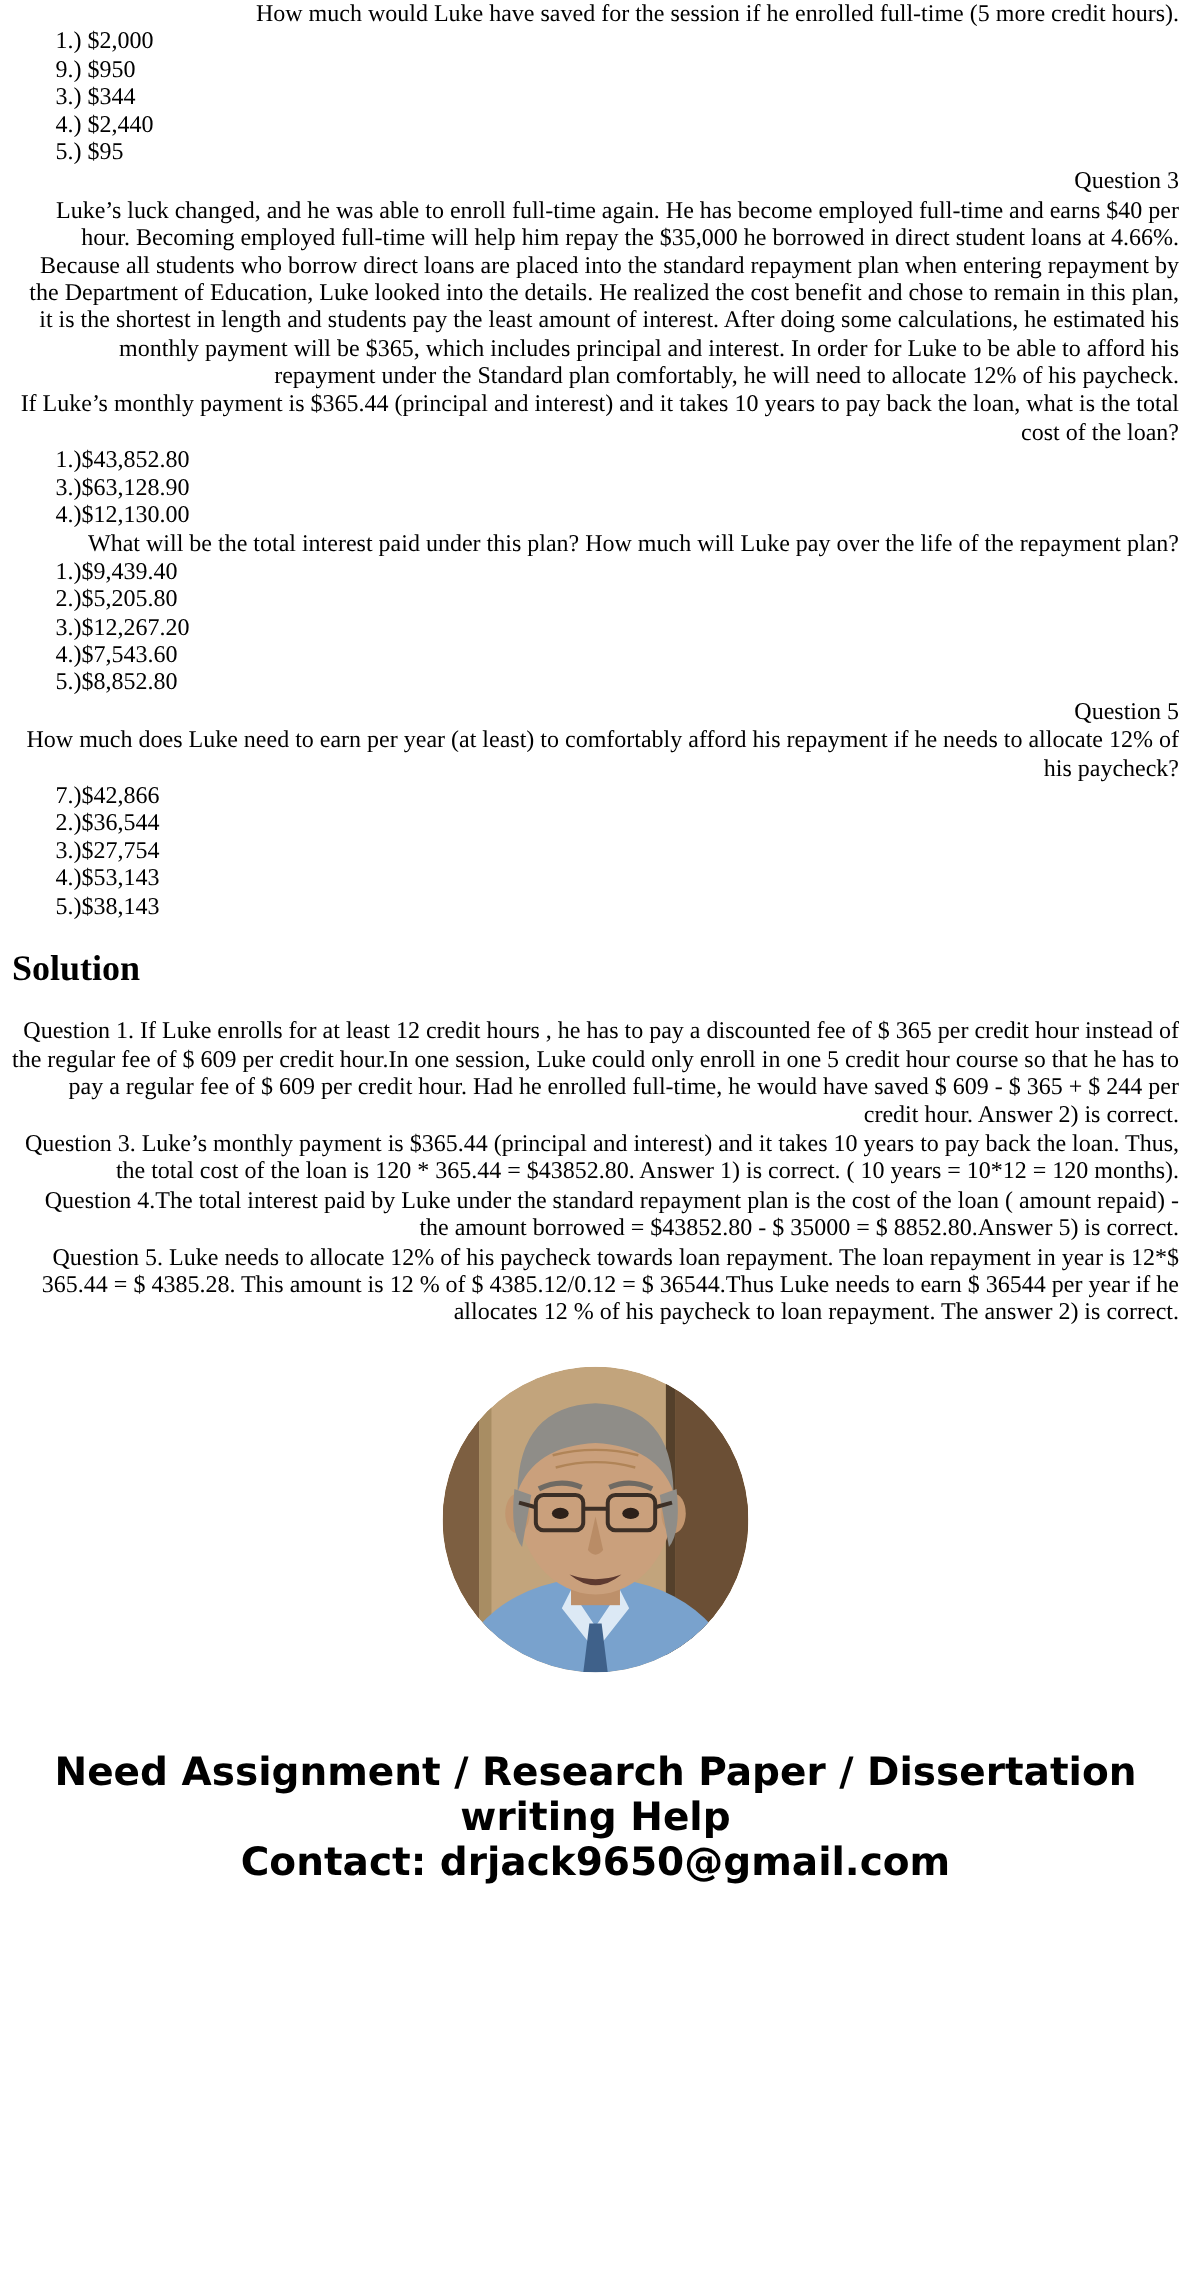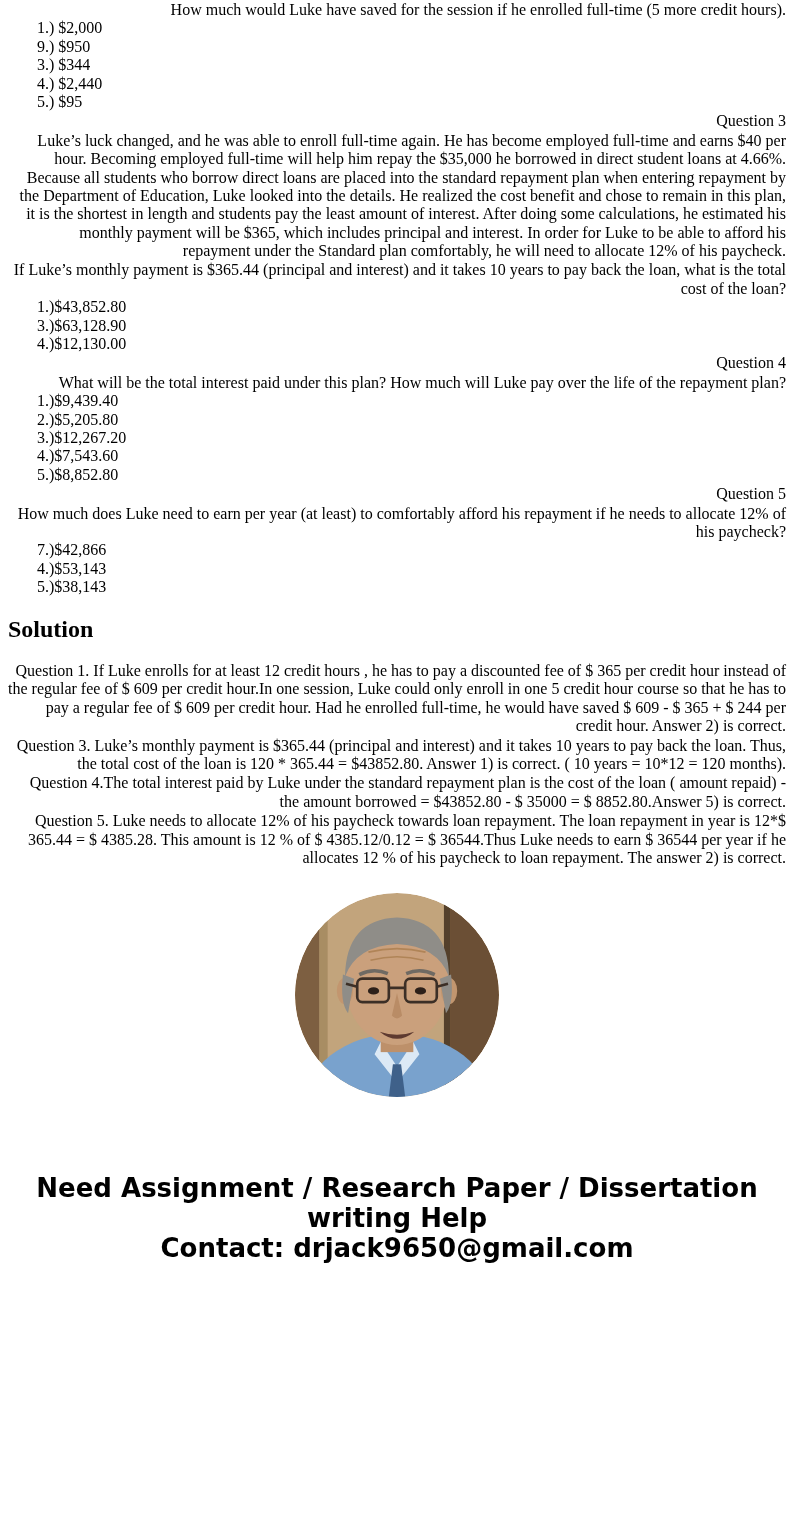--- a/index.html
+++ b/index.html
@@ -33,21 +33,21 @@
   .avatar-wrap { text-align: center; margin-top: 26px; }
   .avatar {
     width: 204px; height: 204px;
     border-radius: 50%;
     overflow: hidden;
     display: inline-block;
     vertical-align: top;
   }
   .avatar svg { display: block; }
   .footer {
-    margin-top: 76px;
+    margin-top: 52px;
     text-align: center;
     font-family: "DejaVu Sans", sans-serif;
     font-weight: bold;
     font-size: 26px;
     line-height: 30px;
     color: #000000;
   }
 </style>
 </head>
 <body>
@@ -65,34 +65,35 @@
 
   <p>Question 3</p>
   <p>Luke’s luck changed, and he was able to enroll full-time again. He has become employed full-time and earns $40 per hour. Becoming employed full-time will help him repay the $35,000 he borrowed in direct student loans at 4.66%. Because all students who borrow direct loans are placed into the standard repayment plan when entering repayment by the Department of Education, Luke looked into the details. He realized the cost benefit and chose to remain in this plan, it is the shortest in length and students pay the least amount of interest. After doing some calculations, he estimated his monthly payment will be $365, which includes principal and interest. In order for Luke to be able to afford his repayment under the Standard plan comfortably, he will need to allocate 12% of his paycheck.</p>
   <p class="q-text">If Luke’s monthly payment is $365.44 (principal and interest) and it takes 10 years to pay back the loan, what is the total cost of the loan?</p>
   <ul class="options">
     <li>1.)$43,852.80</li>
     <li>3.)$63,128.90</li>
     <li>4.)$12,130.00</li>
   </ul>
 
-  <p>Question 4</p>
   <p class="q-text">What will be the total interest paid under this plan? How much will Luke pay over the life of the repayment plan?</p>
   <ul class="options">
     <li>1.)$9,439.40</li>
     <li>2.)$5,205.80</li>
     <li>3.)$12,267.20</li>
     <li>4.)$7,543.60</li>
     <li>5.)$8,852.80</li>
   </ul>
 
   <p>Question 5</p>
   <p class="q-text">How much does Luke need to earn per year (at least) to comfortably afford his repayment if he needs to allocate 12% of his paycheck?</p>
   <ul class="options">
     <li>7.)$42,866</li>
+    <li>2.)$36,544</li>
+    <li>3.)$27,754</li>
     <li>4.)$53,143</li>
     <li>5.)$38,143</li>
   </ul>
 
   <h3 class="solution-heading">Solution</h3>
   <p>Question 1. If Luke enrolls for at least 12 credit hours , he has to pay a discounted fee of $ 365 per credit hour instead of the regular fee of $ 609 per credit hour.In one session, Luke could only enroll in one 5 credit hour course so that he has to pay a regular fee of $ 609 per credit hour. Had he enrolled full-time, he would have saved $ 609 - $ 365 + $ 244 per credit hour. Answer 2) is correct.</p>
   <p>Question 3. Luke’s monthly payment is $365.44 (principal and interest) and it takes 10 years to pay back the loan. Thus, the total cost of the loan is 120 * 365.44 = $43852.80. Answer 1) is correct. ( 10 years = 10*12 = 120 months).</p>
   <p>Question 4.The total interest paid by Luke under the standard repayment plan is the cost of the loan ( amount repaid) - the amount borrowed = $43852.80 - $ 35000 = $ 8852.80.Answer 5) is correct.</p>
   <p>Question 5. Luke needs to allocate 12% of his paycheck towards loan repayment. The loan repayment in year is 12*$ 365.44 = $ 4385.28. This amount is 12 % of $ 4385.12/0.12 = $ 36544.Thus Luke needs to earn $ 36544 per year if he allocates 12 % of his paycheck to loan repayment. The answer 2) is correct.</p>
 

